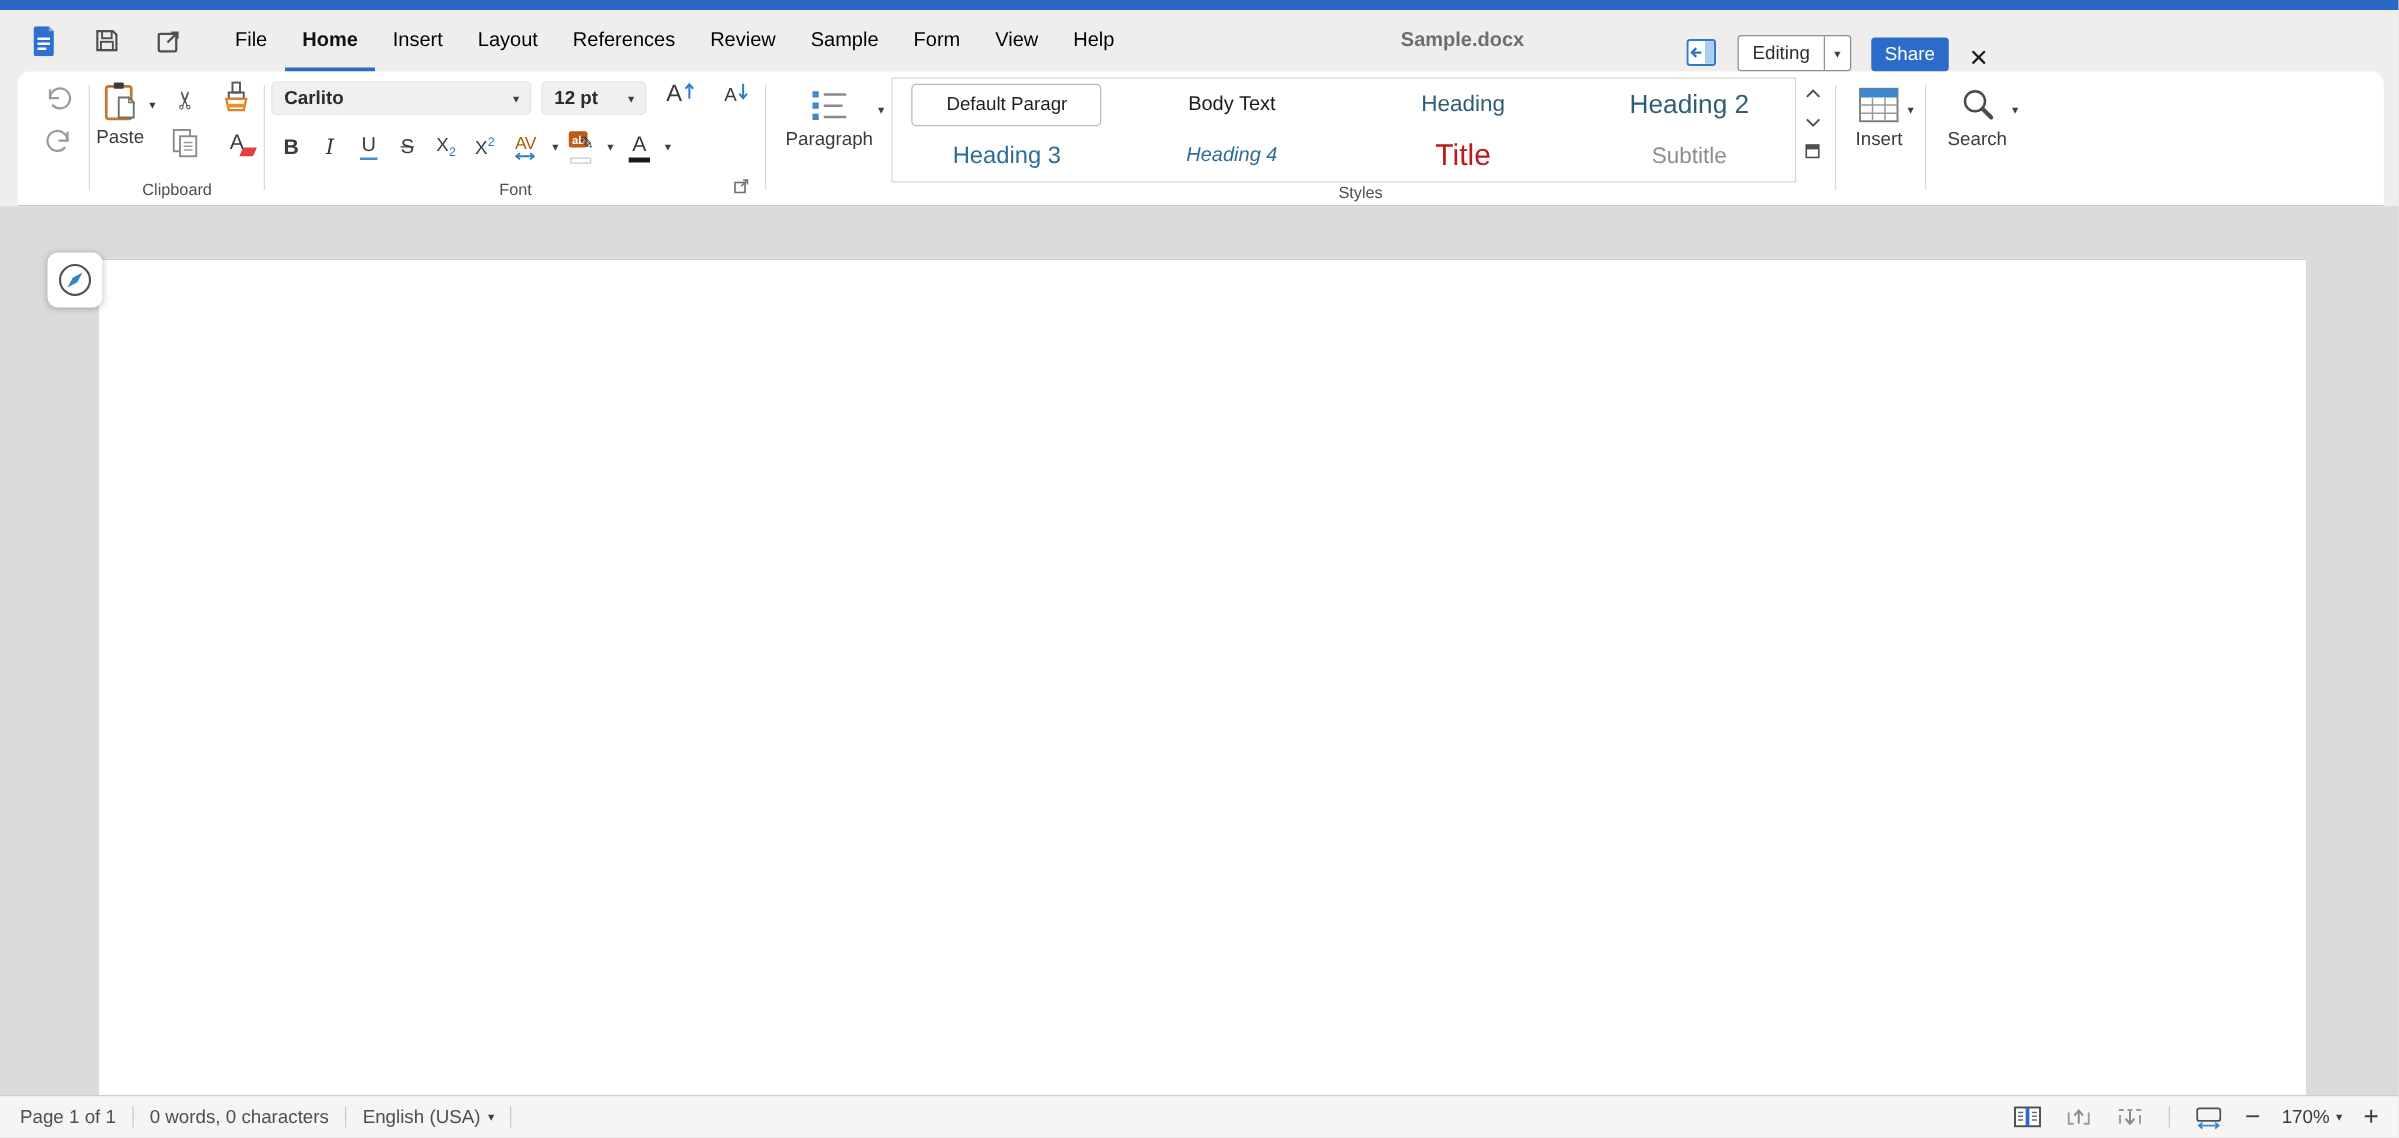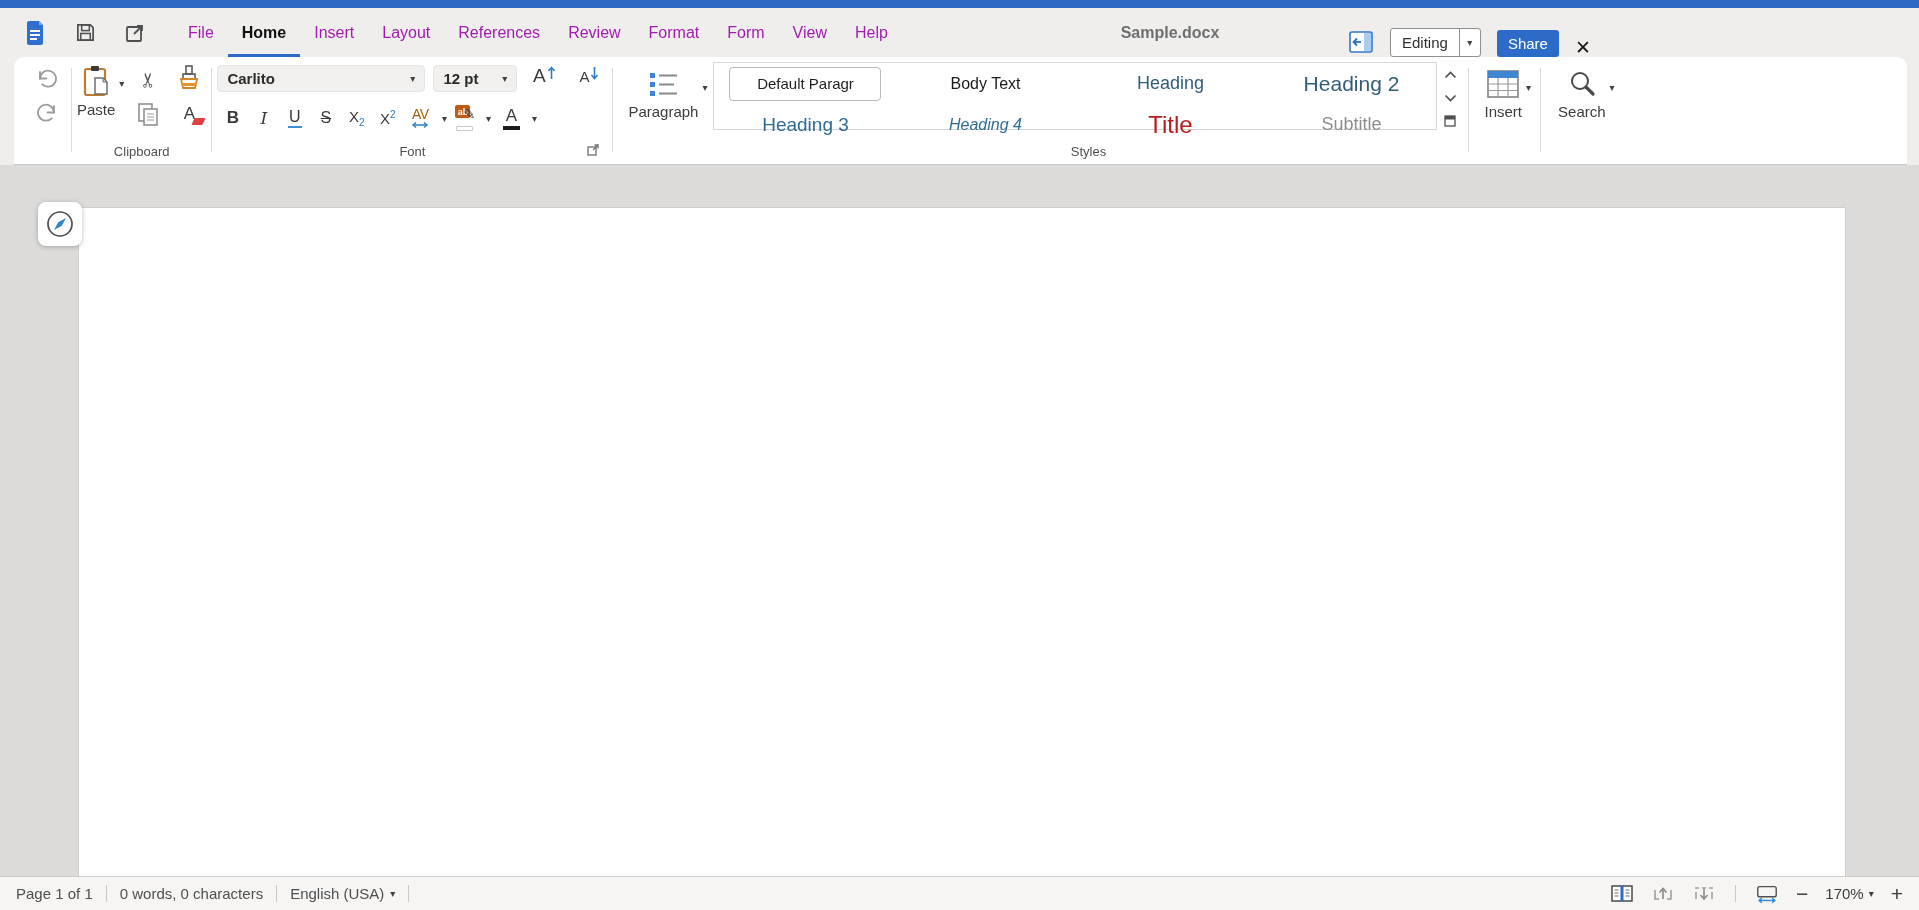--- a/index.html
+++ b/index.html
@@ -7,21 +7,21 @@
   .app{position:relative;width:1919px;height:910px;overflow:hidden;background:#efeeed;
        font-family:"Liberation Sans",sans-serif;display:flex;flex-direction:column;
        -webkit-user-select:none;user-select:none;}
   
   .topstrip{height:8px;background:#2b67c5;flex:0 0 auto;}
   
   .menubar{position:relative;height:49px;flex:0 0 auto;display:flex;align-items:stretch;background:#efeeed;}
   .mb-icons{display:flex;align-items:center;gap:24px;padding-left:22px;margin-right:26px;}
   .mb-icon{display:flex;align-items:center;justify-content:center;width:26px;height:30px;cursor:pointer;}
   .tabs{display:flex;align-items:stretch;}
-  .tab{display:flex;align-items:center;padding:3px 14px 0 14px;font-size:16px;color:#a21caf;
+  .tab{display:flex;align-items:center;padding:3px 14px 0 14px;font-size:16px;color:#000000;
        border-bottom:3px solid transparent;cursor:pointer;white-space:nowrap;}
   .tab.active{font-weight:bold;color:#111;border-bottom-color:#2d6bc8;}
   .doc-title{position:absolute;left:1075px;top:0;width:190px;height:100%;display:flex;align-items:center;
        justify-content:center;font-size:16px;font-weight:bold;color:#6e6e6e;}
   .mb-right{position:absolute;left:1348px;top:0;height:100%;display:flex;align-items:flex-end;gap:16px;}
   .mode-btn{display:flex;align-items:stretch;height:27px;border:1px solid #8f8f8f;border-radius:3px;background:#fff;cursor:pointer;}
   .mode-btn .lbl{display:flex;align-items:center;padding:0 11px;font-size:15px;color:#2f2f2f;}
   .mode-btn .arrow{display:flex;align-items:center;justify-content:center;width:20px;border-left:1px solid #8f8f8f;font-size:10px;color:#3f3f3f;}
   .share-btn{display:flex;align-items:center;height:27px;padding:0 11px;background:#2d6bc8;color:#fff;
        font-size:15px;border-radius:3px;cursor:pointer;}
@@ -63,21 +63,21 @@
        color:#fff;font-size:9px;font-weight:bold;display:flex;align-items:center;justify-content:center;}
   .hl-pen{position:absolute;left:8px;top:1px;font-size:14px;color:#333;}
   .hl-bar{position:absolute;left:1px;bottom:0;width:17px;height:5px;background:#fff;border:1px solid #c9c9c9;border-radius:1px;box-sizing:border-box;}
   .fc{display:flex;flex-direction:column;align-items:center;line-height:1;gap:2px;}
   .fc .a{font-size:17px;color:#3a3a3a;}
   .fc .bar{width:17px;height:4px;background:#1a1a1a;}
   .grow{display:flex;align-items:flex-start;gap:1px;}
   .launcher{position:absolute;right:8px;bottom:-16px;cursor:pointer;}
   
   .stylesgrp .gallery{display:grid;grid-template-columns:182px 178px 192px 170px;grid-template-rows:41px 41px;
-       border:1px solid #d8d7d6;box-sizing:border-box;height:68px;background:#fff;}
+       border:1px solid #d8d7d6;box-sizing:border-box;height:84px;background:#fff;}
   .gcell{display:flex;align-items:center;justify-content:center;cursor:pointer;overflow:hidden;white-space:nowrap;}
   .sel-box{border:1px solid #b9b9b9;border-radius:4px;background:#fff;height:34px;width:152px;
        display:flex;align-items:center;justify-content:center;font-size:15px;color:#1f1f1f;overflow:hidden;white-space:nowrap;box-sizing:border-box;}
   .st-body{font-size:16px;color:#1a1a1a;}
   .st-h1{font-size:18px;color:#315d77;}
   .st-h2{font-size:21px;color:#315d77;}
   .st-h3{font-size:19px;color:#2e6c96;}
   .st-h4{font-size:16px;font-style:italic;color:#2e6c96;}
   .st-title{font-size:24px;color:#b91c1c;}
   .st-sub{font-size:18px;color:#8d8d8d;}
@@ -133,21 +133,21 @@
       </span>
     </div>
 
     <div class="tabs">
       <div class="tab">File</div>
       <div class="tab active">Home</div>
       <div class="tab">Insert</div>
       <div class="tab">Layout</div>
       <div class="tab">References</div>
       <div class="tab">Review</div>
-      <div class="tab">Format</div>
+      <div class="tab">Sample</div>
       <div class="tab">Form</div>
       <div class="tab">View</div>
       <div class="tab">Help</div>
     </div>
 
     <div class="doc-title">Sample.docx</div>
 
     <div class="mb-right">
       <span class="mb-icon">
         <svg width="24" height="22" viewBox="0 0 24 22">

